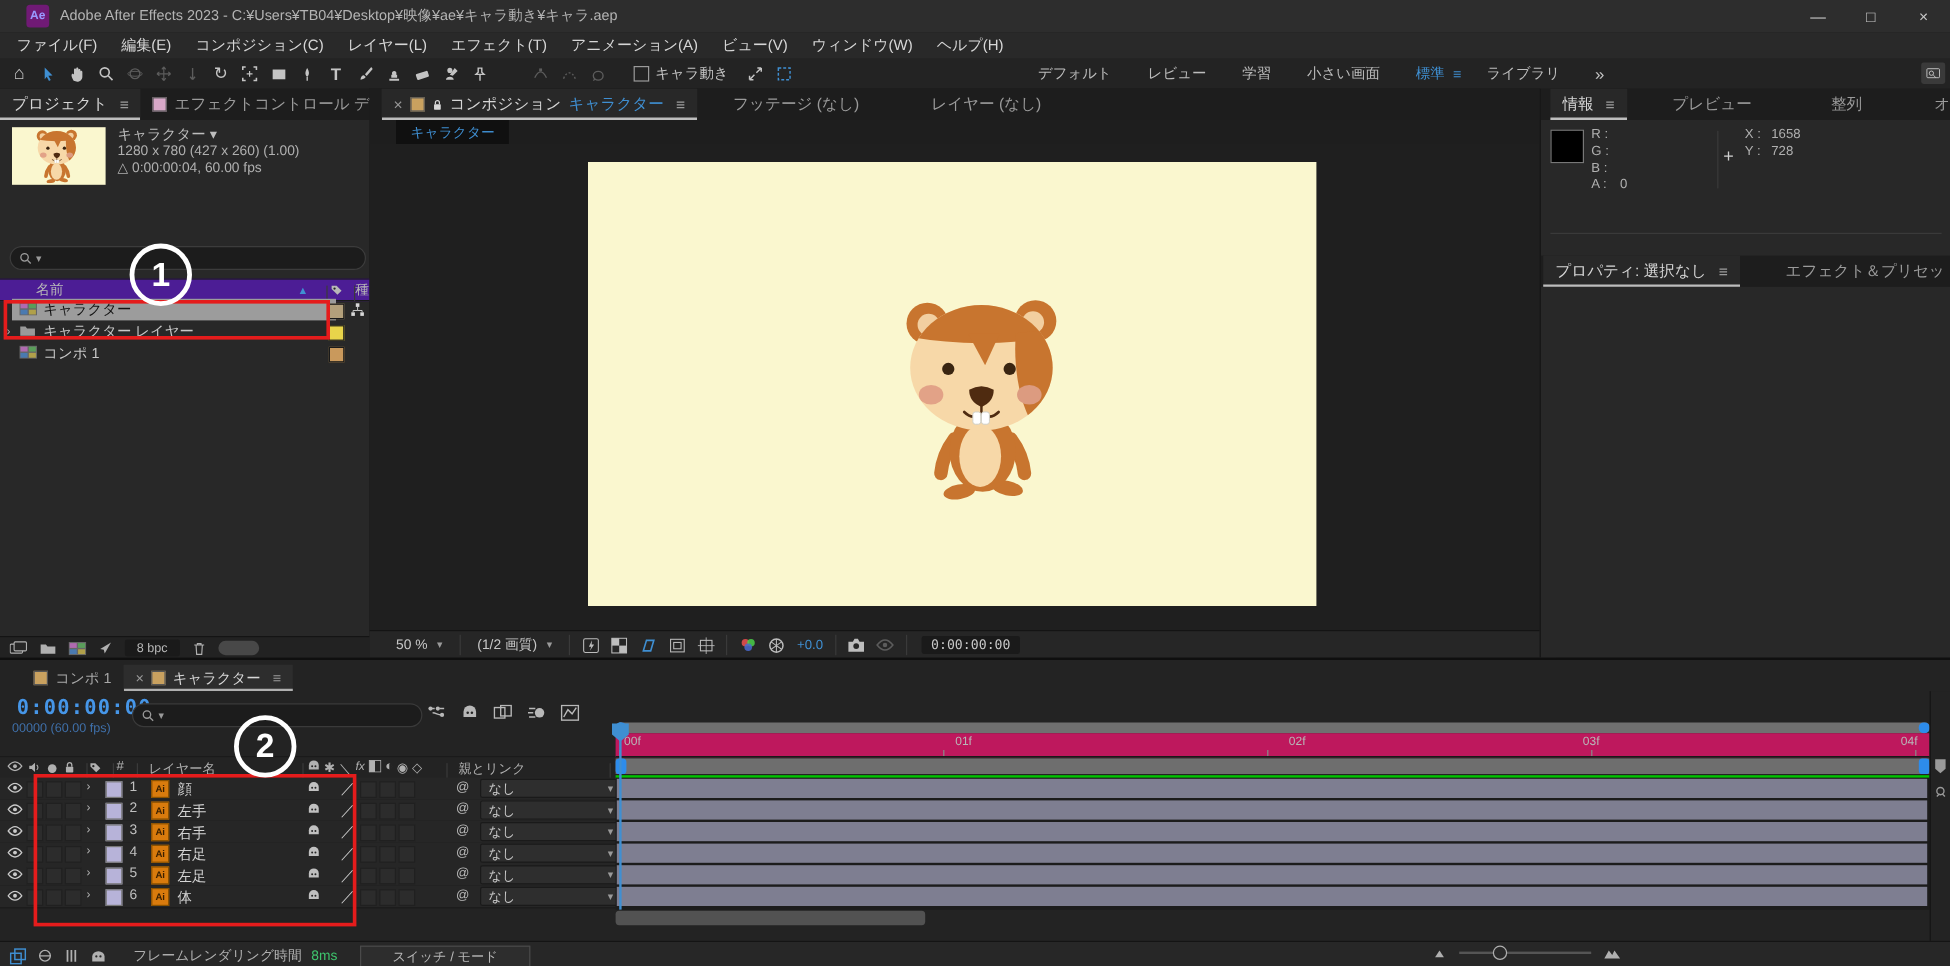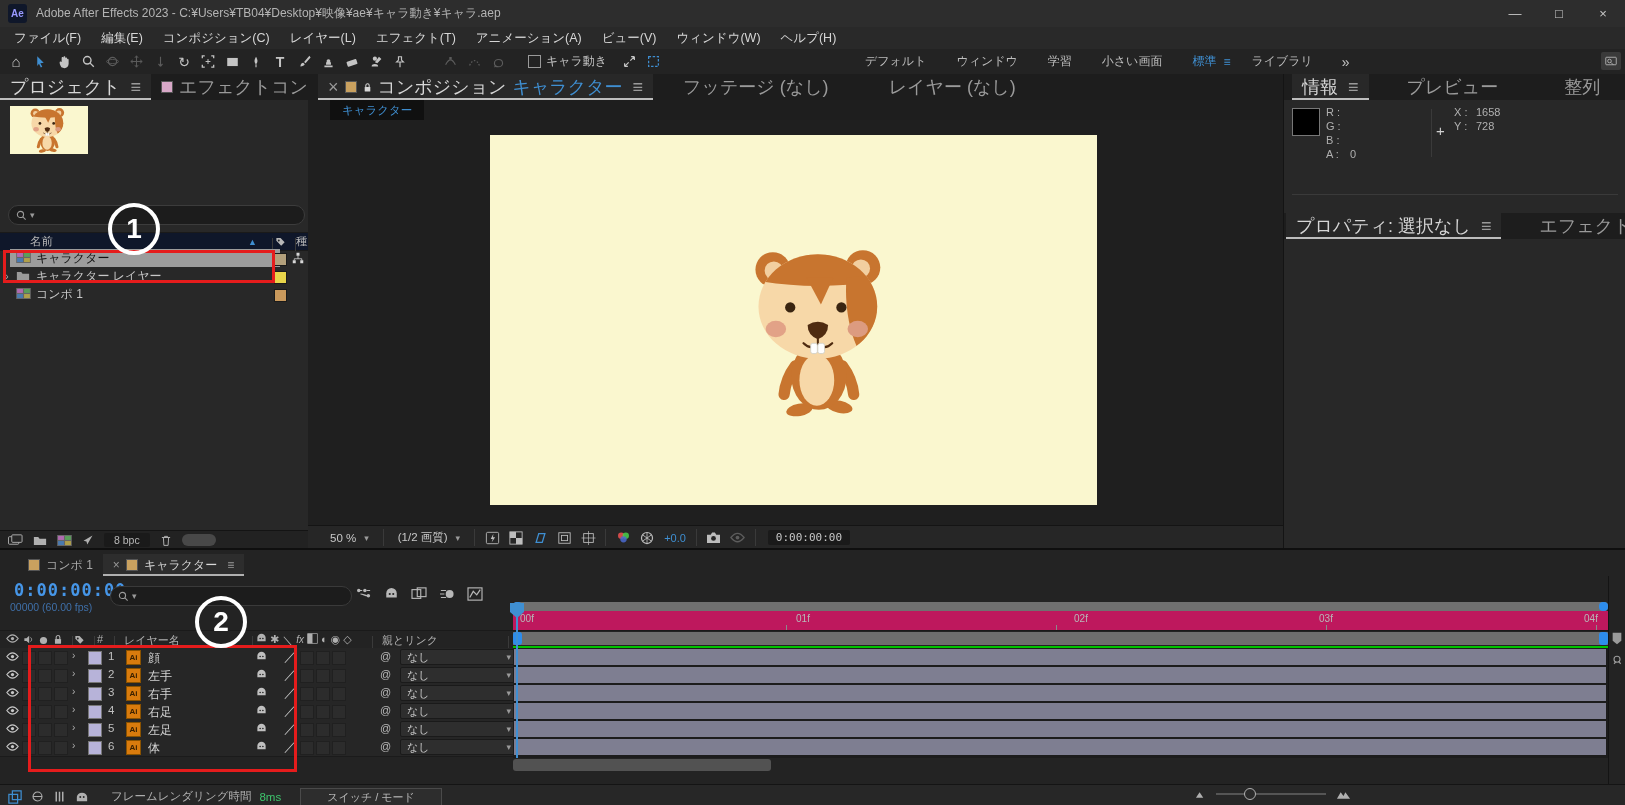--- a/index.html
+++ b/index.html
@@ -4,21 +4,21 @@
 <style>
   html,body{margin:0;padding:0;background:#111;}
   #app{position:relative;width:1625px;height:805px;background:#1e1e1e;overflow:hidden;
        font-family:"Liberation Sans","DejaVu Sans",sans-serif;color:#c8c8c8;font-size:12px;
        -webkit-font-smoothing:antialiased;}
   .abs{position:absolute;}
   .sep{width:1px;background:#3a3a3a;align-self:stretch;margin:3px 4px;}
   svg{display:block;}
   
   #titlebar{left:0;top:0;width:1625px;height:27px;background:#2d2d2d;display:flex;align-items:center;}
-  #ae-badge{width:19px;height:19px;margin-left:8px;background:#0f172a;color:#99f;border-radius:3px;
+  #ae-badge{width:19px;height:19px;margin-left:22px;background:#701a75;color:#99f;border-radius:3px;
             font-size:10px;font-weight:bold;display:flex;align-items:center;justify-content:center;}
   #win-title{margin-left:9px;color:#b4b4b4;font-size:12px;}
   #win-controls{margin-left:auto;display:flex;height:27px;}
   .winbtn{width:44px;display:flex;align-items:center;justify-content:center;color:#c8c8c8;font-size:13px;}
   
   #menubar{left:0;top:27px;width:1625px;height:22px;background:#292929;display:flex;align-items:center;padding-left:4px;}
   .menu-item{padding:0 10px;line-height:22px;color:#d6d6d6;font-size:12.5px;}
   
   #toolbar{left:0;top:49px;width:1625px;height:25px;background:#232323;border-bottom:1px solid #181818;
            display:flex;align-items:center;padding-left:4px;}
@@ -30,34 +30,34 @@
   #snap-box{width:11px;height:11px;border:1px solid #9a9a9a;margin-right:5px;}
   #workspaces{position:absolute;left:850px;top:0;height:25px;display:flex;align-items:center;}
   .ws{padding:0 15px;color:#bdbdbd;font-size:12px;}
   .ws.active{color:#3f8fd2;}
   #ws-menu{color:#3f8fd2;margin-left:-8px;margin-right:6px;}
   #ws-more{color:#c4c4c4;font-size:14px;margin-left:14px;}
   #search-ws-btn{position:absolute;right:8px;top:3px;width:20px;height:18px;background:#3a3a3a;border-radius:2px;
                  display:flex;align-items:center;justify-content:center;color:#c8c8c8;font-size:10px;}
   
   .tabstrip{background:#1d1d1d;display:flex;align-items:stretch;}
-  .ptab{display:flex;align-items:center;padding:0 10px;color:#9a9a9a;font-size:18px;gap:6px;white-space:nowrap;}
+  .ptab{display:flex;align-items:center;padding:0 10px;color:#9a9a9a;font-size:13px;gap:6px;white-space:nowrap;}
   .ptab.active{background:#282828;color:#d6d6d6;box-shadow:inset 0 -2px 0 #bdbdbd;}
   .hamb{color:#9a9a9a;margin-left:4px;}
   .chip{width:10px;height:10px;border:1px solid #555;}
   
   #project{left:0;top:74px;width:308px;height:474px;background:#282828;border-right:1px solid #141414;}
   #project .tabstrip{height:26px;}
   #proj-preview{position:absolute;left:0;top:28px;width:308px;height:72px;}
   #proj-thumb{position:absolute;left:10px;top:4px;width:78px;height:48px;background:#faf7cf;overflow:hidden;}
   #proj-info{position:absolute;left:98px;top:3px;line-height:14px;color:#b0b0b0;font-size:11.5px;}
   #proj-info .t1{font-size:12px;color:#bdbdbd;}
   #proj-search{position:absolute;left:8px;top:131px;width:288px;height:18px;background:#1c1c1c;
                border:1px solid #3c3c3c;border-radius:10px;display:flex;align-items:center;padding-left:7px;gap:3px;color:#9a9a9a;}
-  #proj-cols{position:absolute;left:0;top:158px;width:308px;height:17px;background:#0f172a;
+  #proj-cols{position:absolute;left:0;top:158px;width:308px;height:17px;background:#4c1d95;
              border-top:1px solid #1a1a1a;border-bottom:1px solid #1a1a1a;display:flex;align-items:center;color:#b8b8b8;font-size:11.5px;}
   #proj-rows{position:absolute;left:0;top:175px;width:308px;}
   .prow{position:absolute;left:0;width:308px;height:18px;display:flex;align-items:center;color:#c8c8c8;}
   .prow .sel-bg{position:absolute;left:10px;top:0;width:270px;height:18px;background:#9c9c9c;}
   .prow .twirl{position:absolute;left:2px;width:10px;text-align:center;color:#b0b0b0;font-size:10px;}
   .prow .picon{position:absolute;left:16px;top:3px;}
   .prow .pname{position:absolute;left:36px;font-size:12px;white-space:nowrap;}
   .prow .lchip{position:absolute;left:274px;top:4px;width:11px;height:11px;border:1px solid #1a1a1a;}
   .prow .usage{position:absolute;left:292px;top:3px;color:#d8d8d8;}
   #proj-footer{position:absolute;left:0;top:456px;width:308px;height:18px;background:#222;
@@ -329,21 +329,21 @@
           <path d="M2 14 L7 9 M2 14 V10 M2 14 H6 M14 2 L9 7 M14 2 V6 M14 2 H10" stroke="currentColor" stroke-width="1.5" fill="none"></path>
         </svg>
     </span>
     <span class="tool active">
       <svg width="13" height="13" viewBox="0 0 16 16">
           <rect x="2" y="2" width="12" height="12" fill="none" stroke="currentColor" stroke-width="1.5" stroke-dasharray="3 2"></rect>
         </svg>
     </span>
     <div id="workspaces">
         <span class="ws">デフォルト</span>
-        <span class="ws">ウィンドウ</span>
+        <span class="ws">レビュー</span>
         <span class="ws">学習</span>
         <span class="ws">小さい画面</span>
         <span class="ws active">標準</span>
         <span id="ws-menu">≡</span>
         <span class="ws">ライブラリ</span>
         <span id="ws-more">»</span>
       </div>
     <div id="search-ws-btn">
       <svg width="12" height="12" viewBox="0 0 16 16">
           <rect x="1" y="3" width="14" height="10" rx="1" fill="none" stroke="currentColor"></rect>
@@ -365,20 +365,25 @@
       </div>
       <div class="ptab" style="margin-left:auto">
         <span>»</span>
       </div>
     </div>
     <div id="proj-preview">
       <div id="proj-thumb">
         <svg width="44" height="47" viewBox="0 0 160 170" style="margin:0 auto">
             <use href="#chipmunk"></use>
           </svg>
+      </div>
+      <div id="proj-info">
+        <div class="t1">キャラクター ▾</div>
+        <div>1280 x 780  (427 x 260) (1.00)</div>
+        <div>△ 0:00:00:04, 60.00 fps</div>
       </div>
     </div>
     <div id="proj-search">
       <svg width="11" height="11" viewBox="0 0 16 16">
           <circle cx="6.5" cy="6.5" r="4.5" fill="none" stroke="currentColor" stroke-width="1.6"></circle>
           <path d="M10 10l4 4" stroke="currentColor" stroke-width="1.6"></path>
         </svg>
       <span class="caret">▾</span>
     </div>
     <div id="proj-cols">

